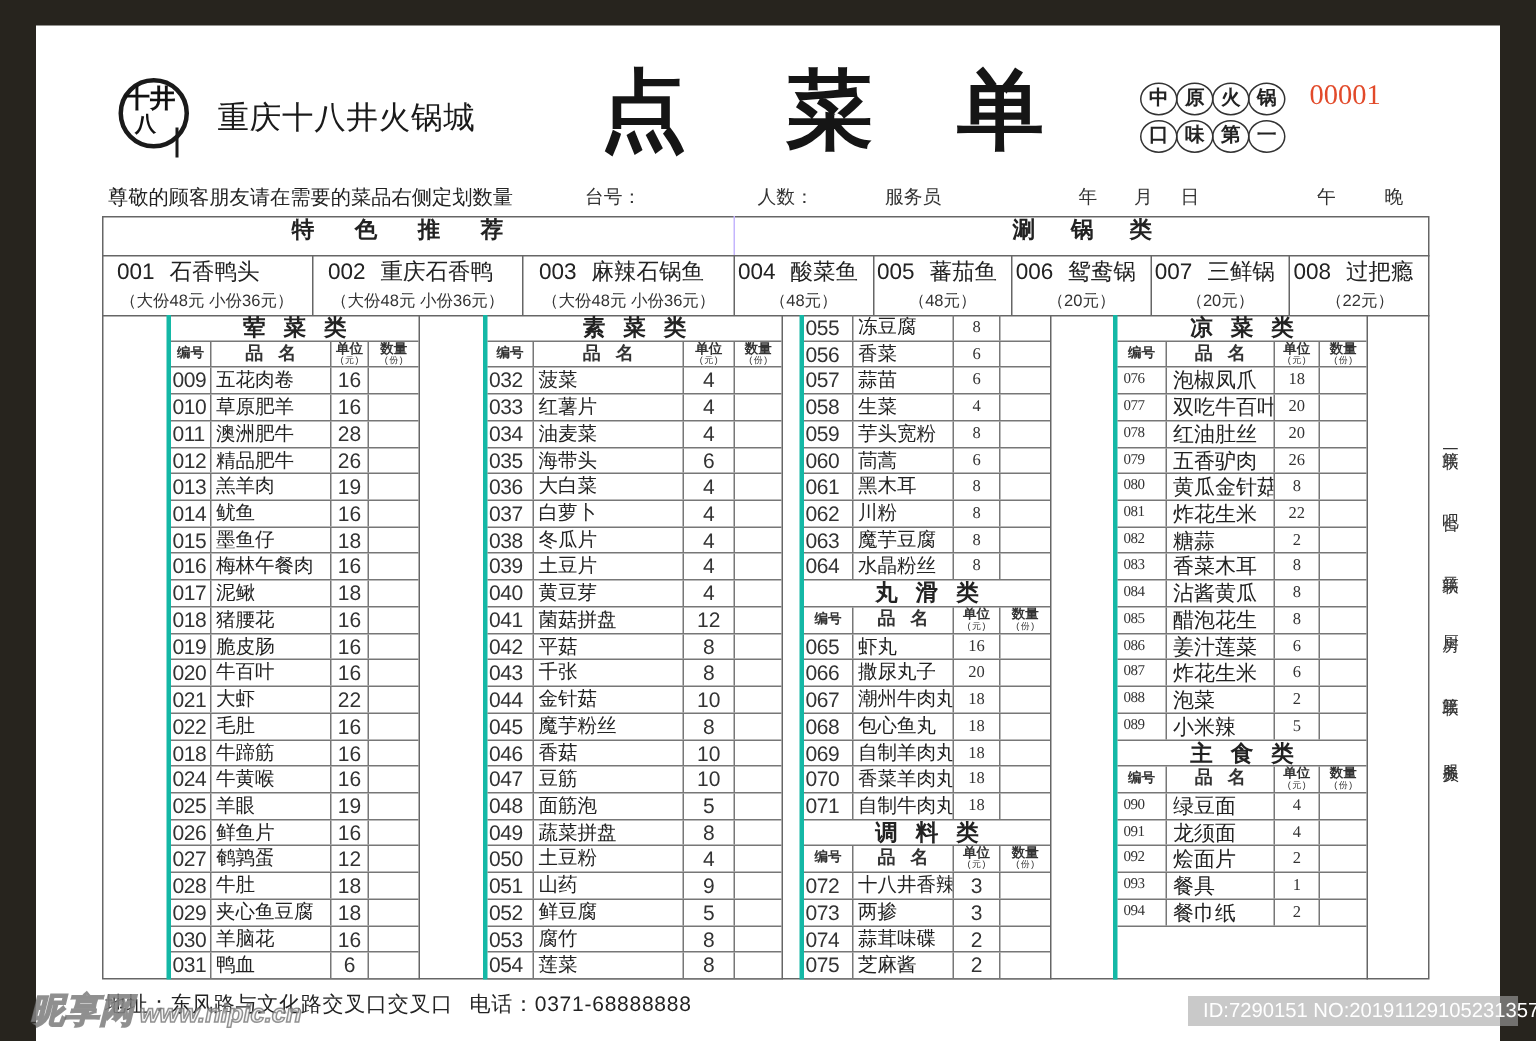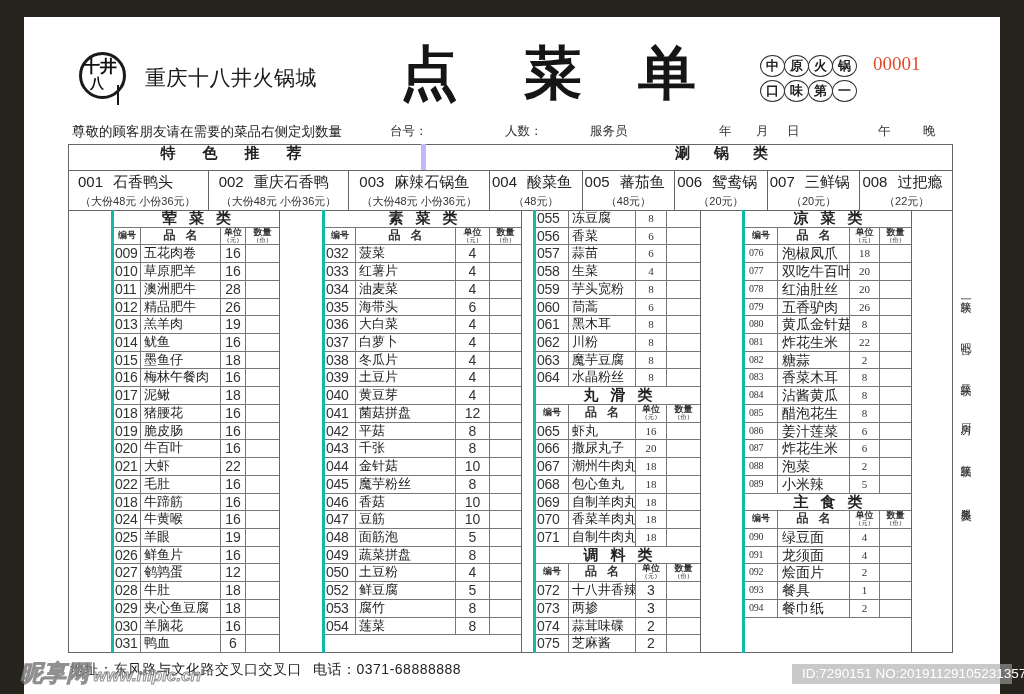--- a/index.html
+++ b/index.html
@@ -23,21 +23,21 @@
 .serial{left:873px;top:53px;font-size:19px;font-family:"Liberation Serif",serif;color:#e24a2a}
 
 .info{top:123px;font-size:13px;white-space:nowrap;color:#222}
 .info.notice{font-size:13.5px;left:72px}
 .info.lbl{font-family:"DejaVu Serif",serif;font-size:12.5px;color:#333}
 
 
 .frame{left:68px;top:144px;width:885px;height:509px;border:1px solid #666}
 .hl{height:1px;background:#666}
 .sec-title{top:144px;height:26px;line-height:26px;text-align:center;font:bold 15px "DejaVu Serif",serif;color:#222}
-.feat-title{left:68px;width:358px;letter-spacing:27px;border-right:5px solid #c4b5fd}
+.feat-title{left:68px;width:422px;letter-spacing:27px;border-right:1px solid #c4b5fd}
 .hot-title{left:490px;width:463px;letter-spacing:24px;padding-left:24px}
 .dishes{top:170px;height:40px;display:flex}
 .dishes .dish{height:40px;border-right:1px solid #666;white-space:nowrap}
 .dishes .dish:last-child{border-right:none}
 .feat{left:68px;width:422px}
 .feat .dish{width:140.67px;padding:3px 0 0 10px}
 .feat .dish:last-child{border-right:1px solid #666}
 .hot{left:490px;width:463px}
 .hot .dish{width:92.6px;padding:3px 0 0 2px}
 .dl1{font-size:15px;line-height:18px;color:#222}
@@ -478,20 +478,26 @@
         <div class="c qty"></div>
       </div>
 
       <div class="row">
         <div class="c code">050</div>
         <div class="c name">土豆粉</div>
         <div class="c price">4</div>
         <div class="c qty"></div>
       </div>
 
+      <div class="row">
+        <div class="c code">051</div>
+        <div class="c name">山药</div>
+        <div class="c price">9</div>
+        <div class="c qty"></div>
+      </div>
 
       <div class="row">
         <div class="c code">052</div>
         <div class="c name">鲜豆腐</div>
         <div class="c price">5</div>
         <div class="c qty"></div>
       </div>
 
       <div class="row">
         <div class="c code">053</div>

